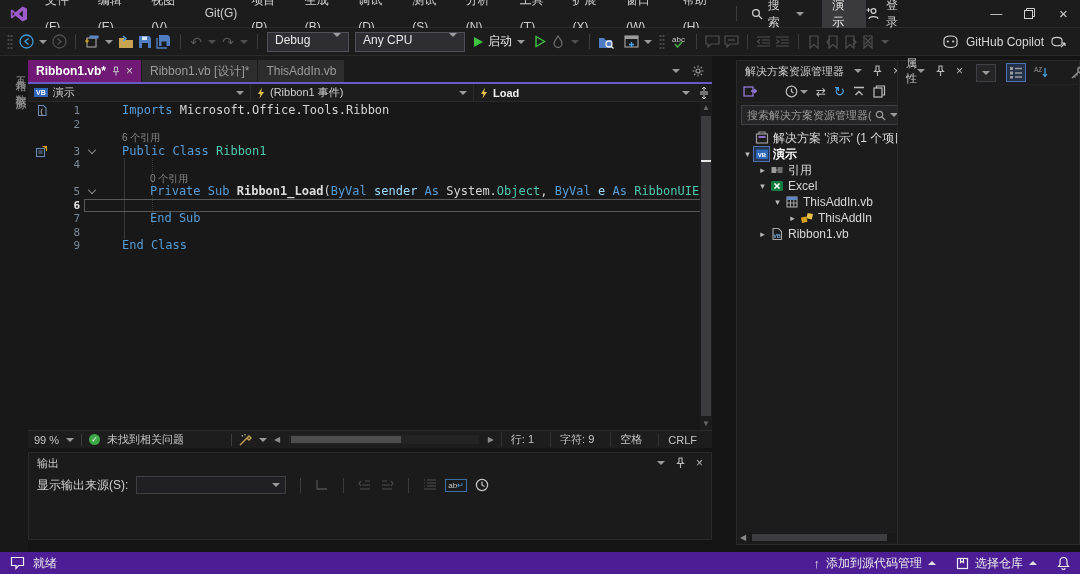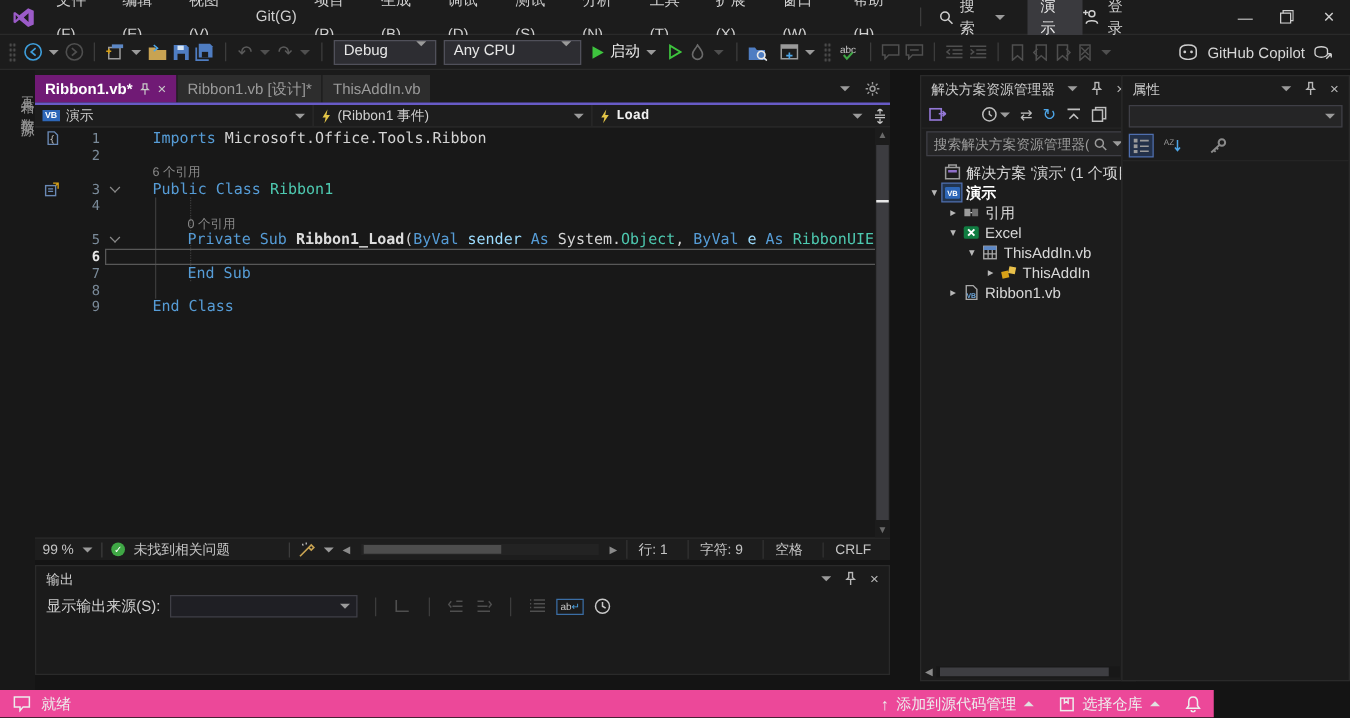--- a/index.html
+++ b/index.html
@@ -121,30 +121,30 @@
   .trow .exp { width:13px; flex:none; text-align:center; color:#B8B8B8; font-size:9px; }
   .trow .ticon { width:15px; flex:none; display:flex; justify-content:center; }
   .trow .tlabel { padding-left:4px; overflow:hidden; }
   .trow.bold .tlabel { font-weight:bold; color:#FFFFFF; }
   .icon-selected { box-shadow:0 0 0 1px #4F6FAF; background:#22344E; }
   .sx-hscroll { height:13px; display:flex; align-items:center; padding:0 3px; gap:3px; }
   .sx-hscroll .track { flex:1; height:9px; background:#181818; position:relative; }
   .sx-hscroll .thumb { position:absolute; left:2%; width:92%; top:1px; bottom:1px; background:#3E3E42; }
 
   .props-panel { position:absolute; left:897px; top:60px; width:183px; height:485px;
-    background:#1C1C1C; border:1px solid #2A2A2A; display:flex; flex-direction:column; }
+    background:#1C1C1C; border:1px solid #2A2A2A; display:flex; flex-direction:row; }
   .props-combo { height:18px; margin:3px 5px; background:#252526; border:1px solid #3F3F46;
     display:flex; align-items:center; justify-content:flex-end; padding:0 5px; }
   .props-toolbar { height:24px; display:flex; align-items:center; gap:7px; padding:0 6px;
     border-bottom:1px solid #242424; }
   .picon-box { padding:2px; }
   .picon-box.sel { box-shadow:0 0 0 1px #4F6FAF; background:#23314A; }
 
   
-  .status-bar { position:absolute; left:0; bottom:0; width:971px; height:22px; background:#ec4899;
+  .status-bar { position:absolute; left:0; bottom:0; width:1080px; height:22px; background:#4c1d95;
     display:flex; align-items:center; color:#EDEDED; padding:0 10px; gap:8px; }
   .sb-right { margin-left:auto; display:flex; align-items:center; gap:20px; }
   .sb-item { display:flex; align-items:center; gap:6px; }
   .caret-up-s { width:0; height:0; border-left:4px solid transparent; border-right:4px solid transparent;
     border-bottom:4px solid #E0E0E0; }
 </style>
 </head>
 <body>
 
 <div class="titlebar">
@@ -411,21 +411,21 @@
     </div>
     <div class="nav-combo">
       <span>
         <svg width="8" height="12" viewBox="0 0 8 12">
             <path d="M5 0.5 L1 7 H3.5 L2.5 11.5 L7 5 H4.2 Z" fill="#E3C547"></path>
           </svg>
       </span>
       <span class="lbl">(Ribbon1 事件)</span>
       <span class="caret"></span>
     </div>
-    <div class="nav-combo" style="border-right:none;font-family:Liberation Mono, monospace;">
+    <div class="nav-combo" style="border-right:none;">
       <span>
         <svg width="8" height="12" viewBox="0 0 8 12">
             <path d="M5 0.5 L1 7 H3.5 L2.5 11.5 L7 5 H4.2 Z" fill="#E3C547"></path>
           </svg>
       </span>
       <span class="lbl" style="font-weight:bold;color:#F0F0F0;">Load</span>
       <span class="caret"></span>
     </div>
     <div class="split-handle">
       <svg width="10" height="12" viewBox="0 0 10 12">

